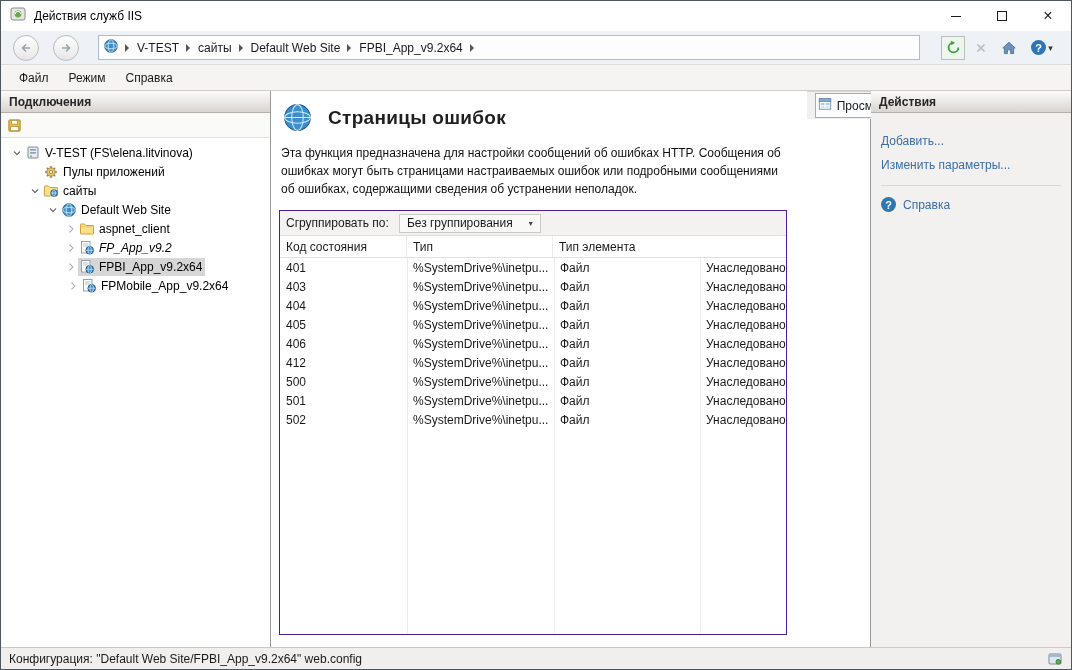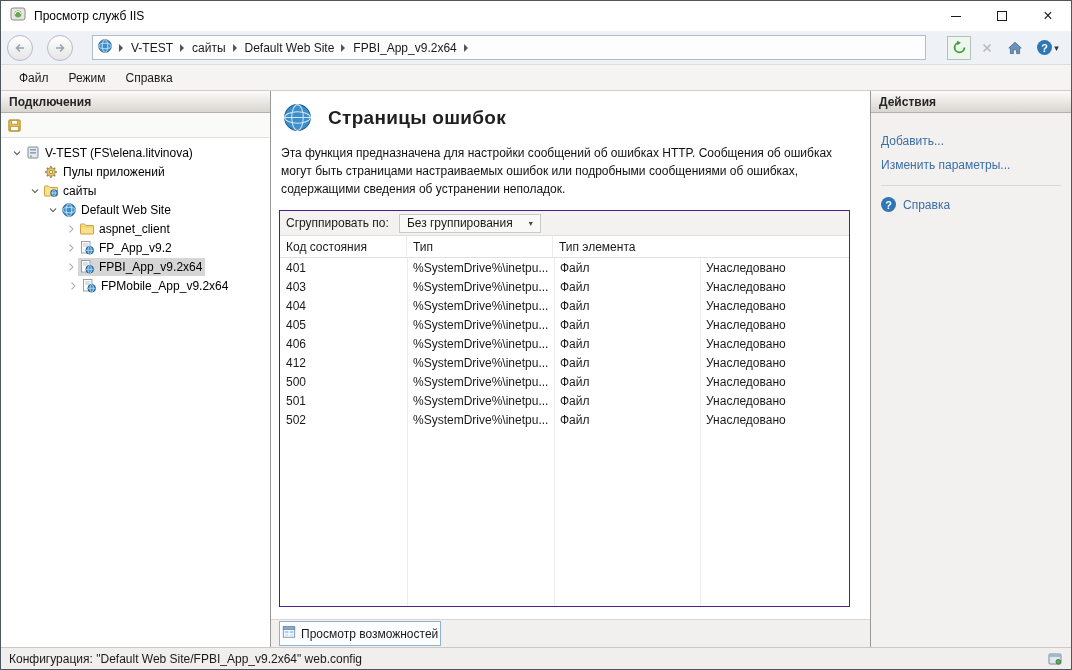--- a/index.html
+++ b/index.html
@@ -11,21 +11,21 @@
   }
   
   .titlebar { height:30px; flex:none; background:#ffffff; display:flex; align-items:center; padding-left:9px; }
   .title-text { font-size:12px; color:#000; margin-left:8px; }
   .win-controls { margin-left:auto; display:flex; height:100%; }
   .win-btn { width:46px; height:100%; display:flex; align-items:center; justify-content:center; color:#1a1a1a; cursor:default; }
   .glyph-min { width:10px; height:1px; background:#1a1a1a; display:block; }
   .glyph-max { width:10px; height:10px; border:1px solid #1a1a1a; display:block; }
   .win-btn.close { font-size:16px; }
   
-  .navbar { height:34px; flex:none; background:#eef1f5; border-bottom:1px solid #dcdcdc; display:flex; align-items:center; padding:0 6px; gap:14px; }
+  .navbar { height:34px; flex:none; background:#eef1f5; border-bottom:1px solid #dcdcdc; display:flex; align-items:center; padding:0 12px; gap:14px; }
   .nav-circle { width:26px; height:26px; flex:none; border-radius:50%; background:linear-gradient(#ffffff,#e6e6e6); border:1px solid #b7bcc2; display:flex; align-items:center; justify-content:center; }
   .breadcrumb-box { flex:1; height:25px; min-width:0; background:#fdfdfd; border:1px solid #aebccb; display:flex; align-items:center; padding:0 4px; margin:0 5px; font-size:12px; color:#1a1a1a; }
   #bc-items { display:flex; align-items:center; }
   .bc-sep { display:inline-block; width:0; height:0; border-left:4px solid #555; border-top:4px solid transparent; border-bottom:4px solid transparent; margin:0 7px 0 6px; }
   .bc-item { padding:2px 1px; cursor:default; }
   .nav-tools { display:flex; align-items:center; gap:4px; margin-left:2px; }
   .tool-btn { width:24px; height:24px; display:flex; align-items:center; justify-content:center; }
   .tool-btn.boxed { border:1px solid #b3c3b3; background:#eff5ef; }
   .help-circle { width:15px; height:15px; border-radius:50%; background:#2f76b5; color:#fff; font-size:11px; font-weight:bold; display:flex; align-items:center; justify-content:center; }
   .dd { font-size:9px; color:#333; margin-left:2px; }
@@ -38,21 +38,21 @@
   
   .connections { width:270px; flex:none; border-right:1px solid #989898; display:flex; flex-direction:column; background:#fff; }
   .conn-toolbar { height:25px; flex:none; background:#fafaf9; border-bottom:1px solid #e3e1de; display:flex; align-items:center; padding-left:6px; }
   .tree { flex:1; padding-top:5px; font-size:12px; overflow:hidden; }
   .tree-row { height:19px; display:flex; align-items:center; white-space:nowrap; }
   .tree-arrow { width:15px; height:15px; flex:none; display:flex; align-items:center; justify-content:center; }
   .tree-hl { display:flex; align-items:center; gap:4px; padding:0 3px 0 1px; height:18px; }
   .tree-row.selected .tree-hl { background:#d6d6d6; }
   .tree-icon { width:16px; height:16px; flex:none; display:flex; }
   
-  .center { flex:1; min-width:0; background:#fff; border-right:1px solid #989898; display:flex; flex-direction:column; }
+  .center { flex:1; min-width:0; background:#fff; border-right:1px solid #989898; display:flex; }
   .center-inner { flex:1; min-height:0; display:flex; flex-direction:column; padding:6px 20px 12px 8px; }
   .feature-title-row { display:flex; align-items:center; gap:14px; margin:4px 0 10px 2px; flex:none; }
   h1.feature-title { font-size:19px; font-weight:600; margin:0; color:#1f1f1f; letter-spacing:0.3px; }
   .feature-desc { font-size:12px; line-height:1.5; color:#111; margin:0 2px 12px 2px; max-width:578px; flex:none; }
   .feature-list { flex:1; min-height:0; display:flex; flex-direction:column; border:1px solid #4c1d95; }
   .groupbar { height:25px; flex:none; background:#f3f2f1; border-bottom:1px solid #e0deda; display:flex; align-items:center; padding-left:6px; font-size:12px; color:#1a1a1a; }
   .gb-combo { margin-left:10px; height:19px; display:flex; align-items:center; gap:16px; padding:0 7px; border:1px solid #cbc9c6; background:#f9f9f8; }
   .gb-arrow { font-size:8px; color:#444; }
   .lv-header { height:22px; flex:none; display:flex; align-items:stretch; border-bottom:1px solid #e0e0e0; font-size:12px; color:#1a1a1a; background:#fff; }
   .lv-h-cell { padding-left:6px; display:flex; align-items:center; border-right:1px solid #ececec; }
@@ -82,21 +82,21 @@
 <div class="window">
 
   <div class="titlebar">
     <span class="app-icon">
       <svg viewBox="0 0 16 16" width="16" height="16">
           <rect x="1" y="2" width="14" height="12" rx="2" fill="#e8e6e3" stroke="#8a8a8a"></rect>
           <circle cx="8" cy="8" r="3.4" fill="#6aa84f"></circle>
           <path d="M5.3 8 A2.7 2.7 0 0 1 10.7 8" fill="none" stroke="#fff" stroke-width="1"></path>
         </svg>
     </span>
-    <span class="title-text">Просмотр служб IIS</span>
+    <span class="title-text">Действия служб IIS</span>
     <div class="win-controls">
       <div class="win-btn">
           <span class="glyph-min"></span>
         </div>
       <div class="win-btn">
           <span class="glyph-max"></span>
         </div>
       <div class="win-btn close">×</div>
     </div>
   </div>
@@ -256,21 +256,21 @@
             <span class="tree-hl">
               <span class="tree-icon">
                 <svg viewBox="0 0 16 16" width="16" height="16">
                   <path d="M1.5 5 L1.5 3.5 Q1.5 3 2 3 L5.5 3 L7 4.5 L14 4.5 Q14.5 4.5 14.5 5 L14.5 12.5 Q14.5 13 14 13 L2 13 Q1.5 13 1.5 12.5 Z" fill="#fbdf8b" stroke="#c9a23f"></path>
                   <line x1="1.5" y1="5.8" x2="14.5" y2="5.8" stroke="#e9c96a"></line>
                 </svg>
               </span>
               <span>aspnet_client</span>
             </span>
           </div>
-          <div class="tree-row" style="padding-left: 62px;">
+          <div class="tree-row" style="padding-left: 62px; font-style: italic;">
             <span class="tree-arrow">
               <svg viewBox="0 0 16 16" width="12" height="12">
                 <path d="M6 3.5 L10.5 8 L6 12.5" fill="none" stroke="#a6a6a6" stroke-width="1.4"></path>
               </svg>
             </span>
             <span class="tree-hl">
               <span class="tree-icon">
                 <svg viewBox="0 0 16 16" width="16" height="16">
                   <rect x="2.5" y="1.5" width="8.5" height="11.5" fill="#ffffff" stroke="#93a1ae"></rect>
                   <line x1="4" y1="4" x2="9.5" y2="4" stroke="#b9c3cc"></line>

